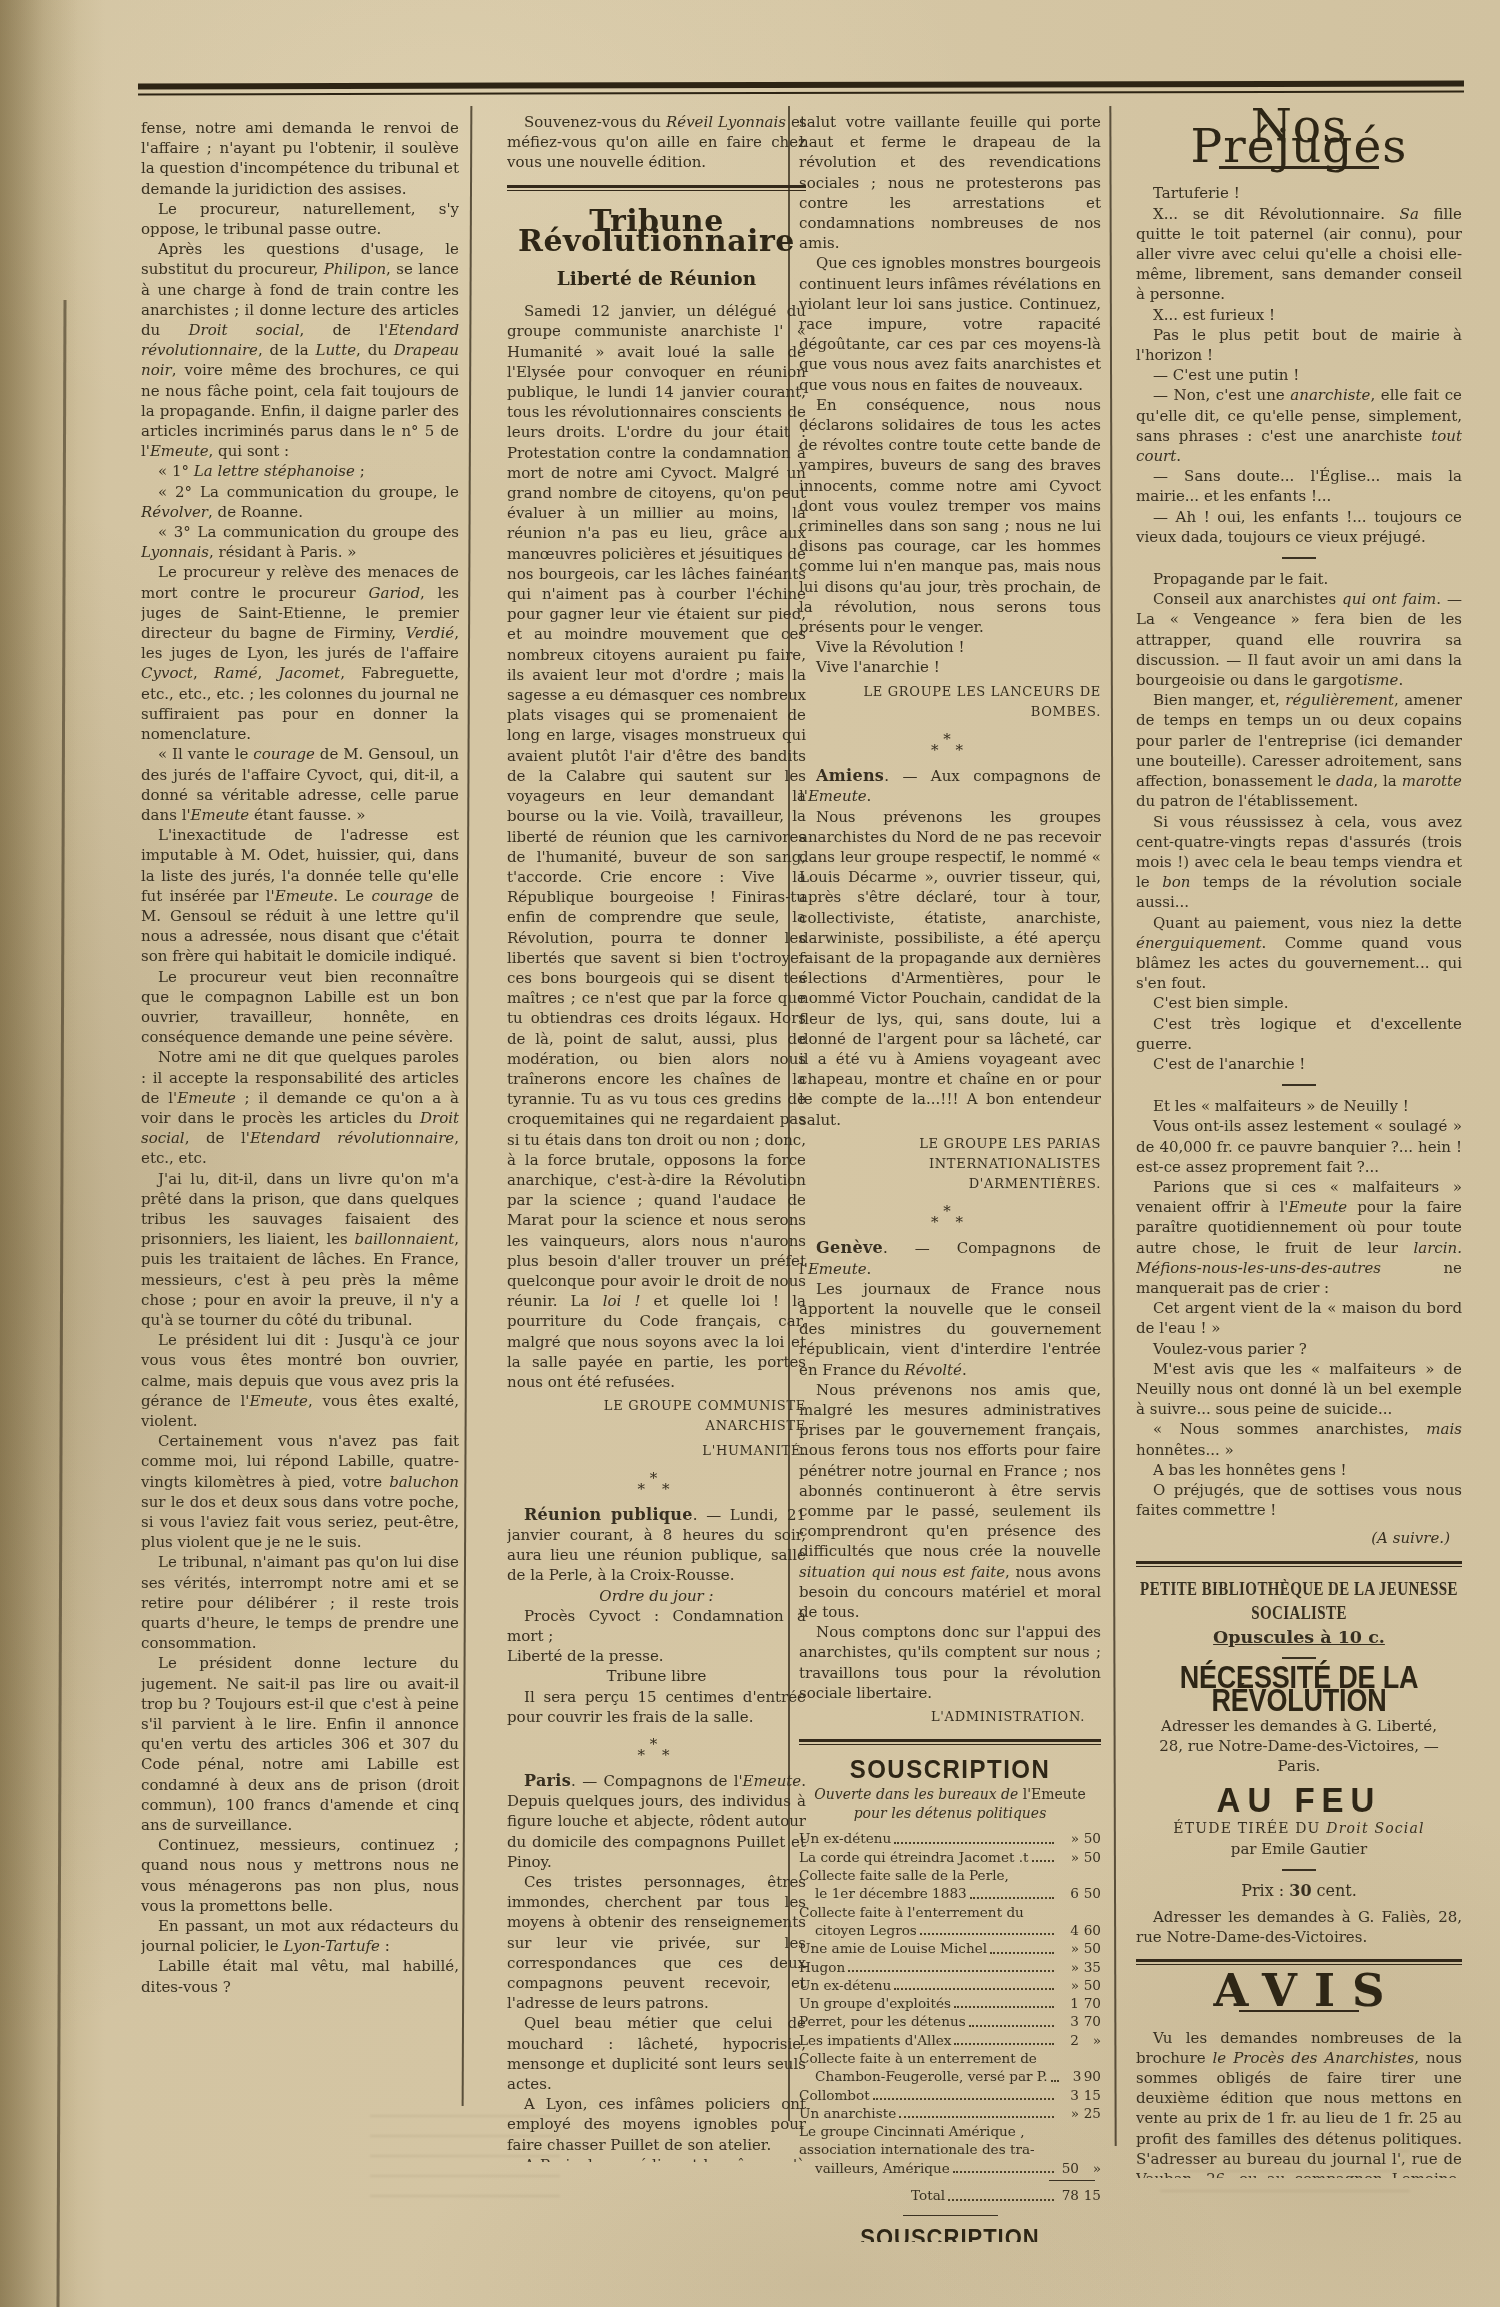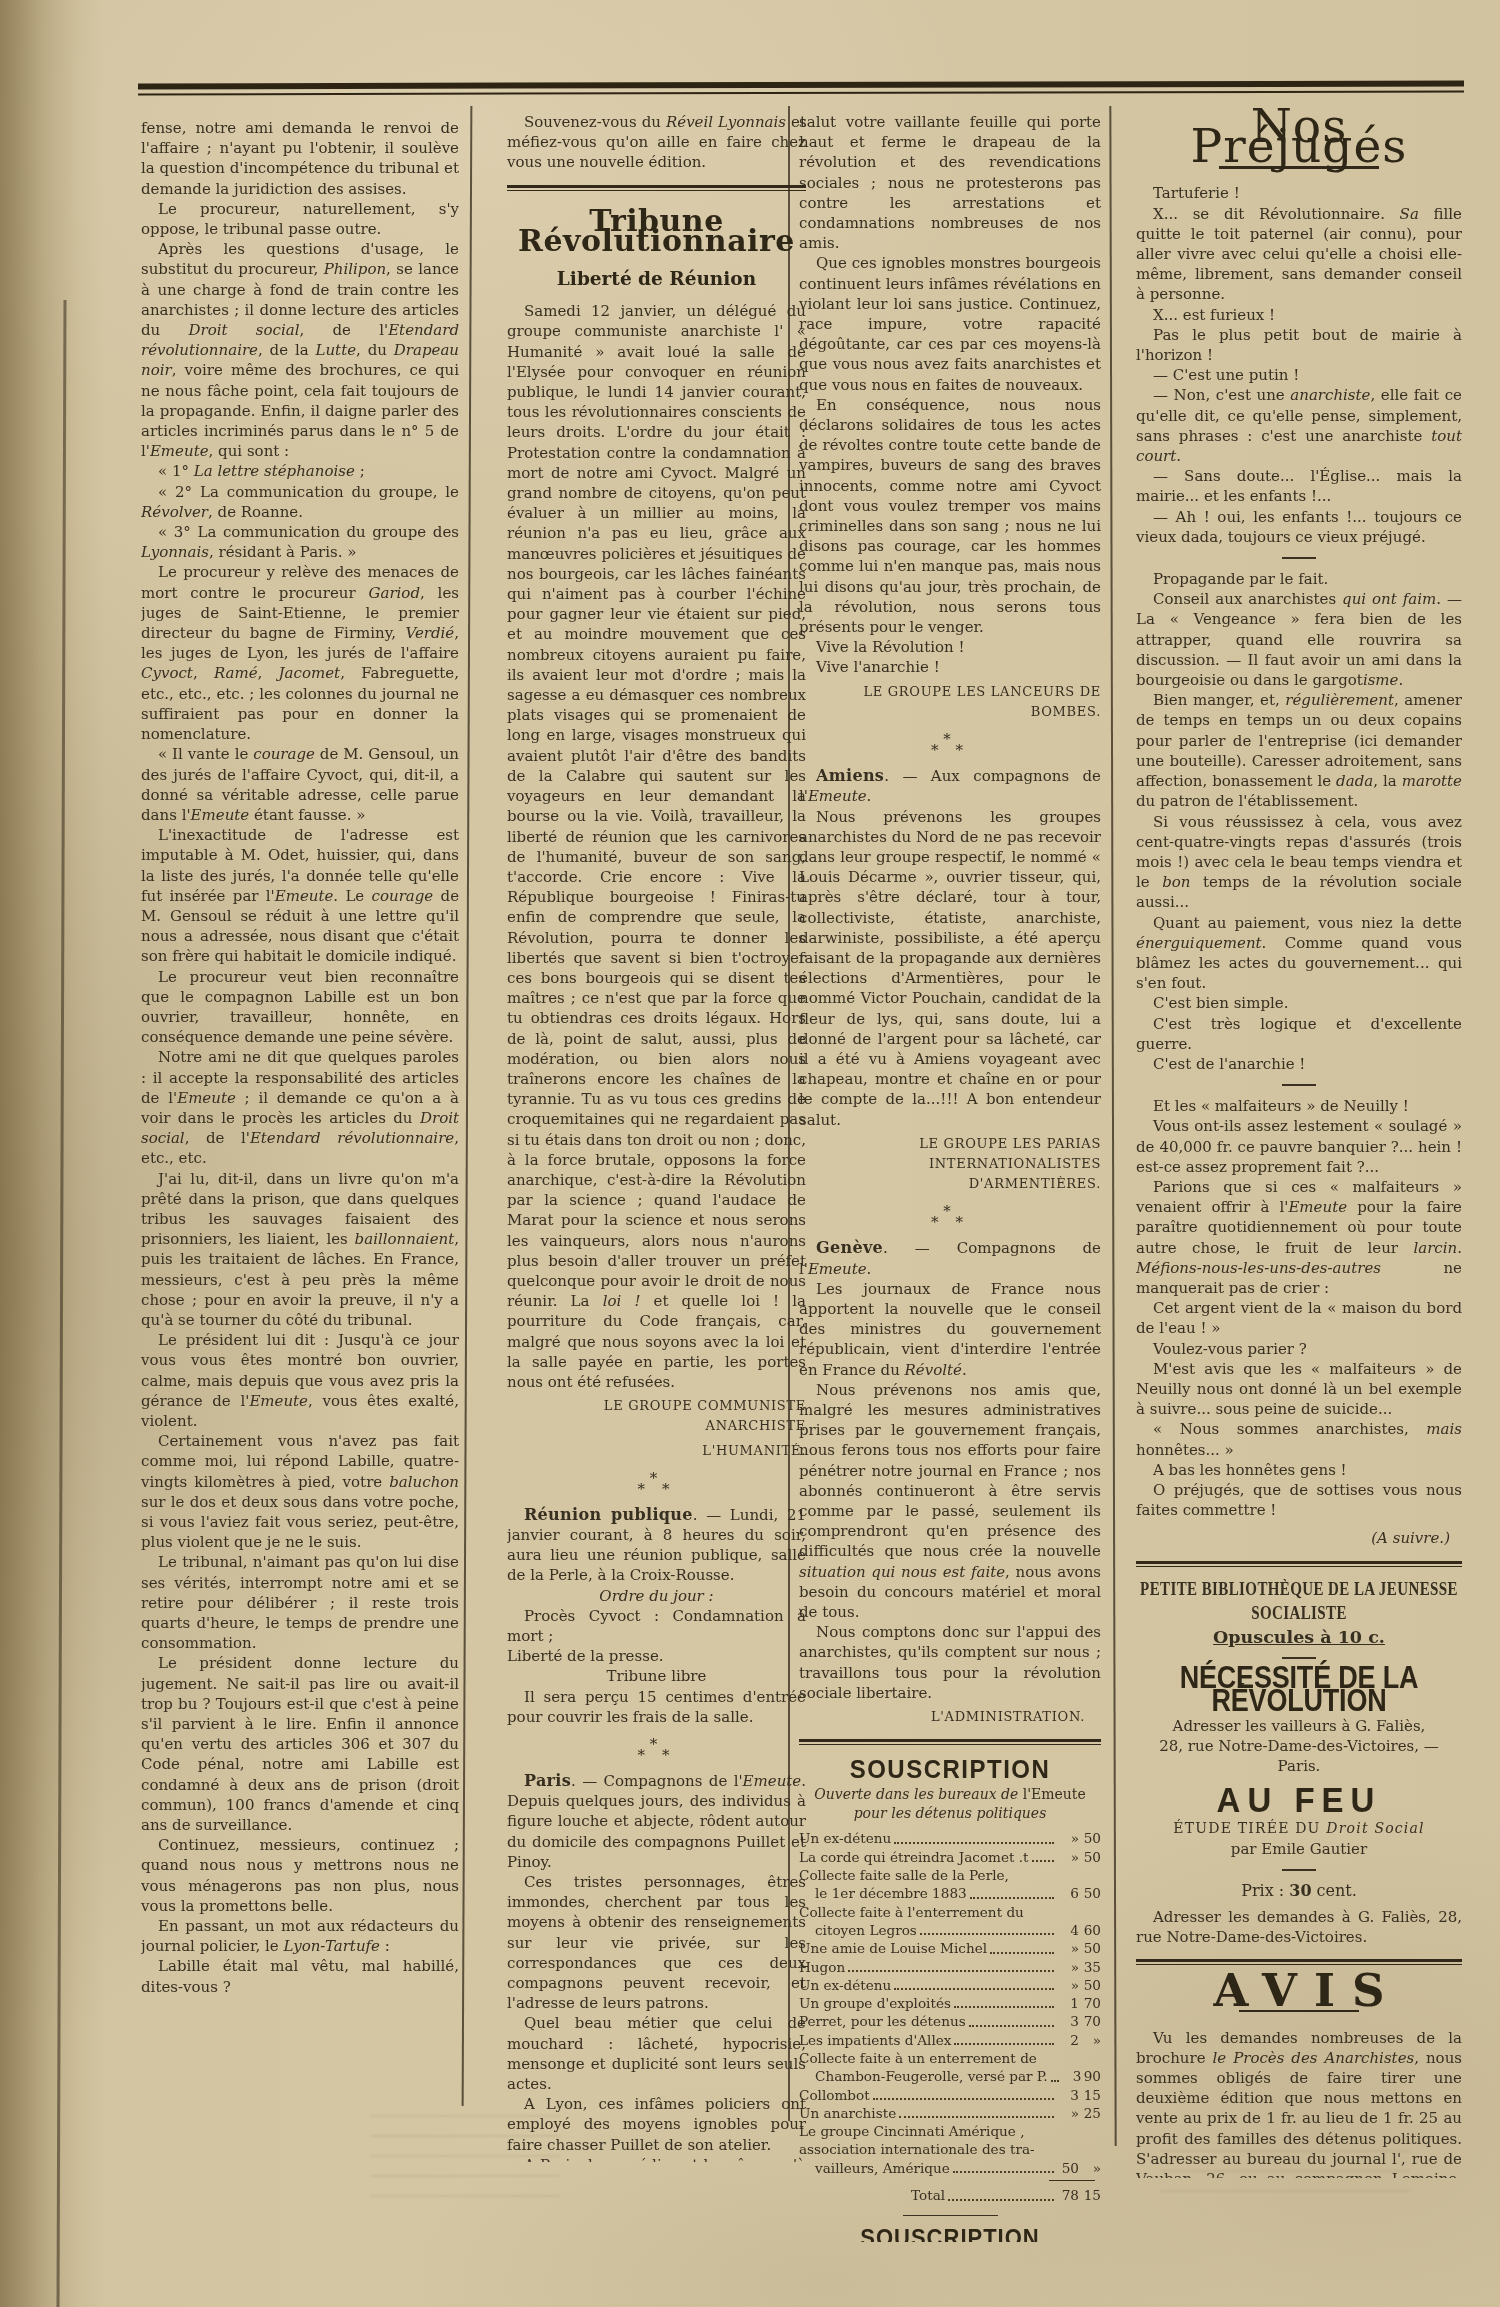--- a/index.html
+++ b/index.html
@@ -316,21 +316,21 @@
       <p class="para">M'est avis que les « malfaiteurs » de Neuilly nous ont donné là un bel exemple à suivre... sous peine de suicide...</p>
       <p class="para">« Nous sommes anarchistes, <i>mais</i> honnêtes... »</p>
       <p class="para">A bas les honnêtes gens !</p>
       <p class="para">O préjugés, que de sottises vous nous faites commettre !</p>
       <div class="cline suiv">(<i>A suivre.</i>)</div>
       <div class="rule-dbl"></div>
       <div class="cline caps2">PETITE BIBLIOTHÈQUE DE LA JEUNESSE SOCIALISTE</div>
       <div class="cline bold">Opuscules à 10 c.</div>
       <div class="rule-dash"></div>
       <div class="h nec">NÉCESSITÉ DE LA RÉVOLUTION</div>
-      <div class="cline ">Adresser les vailleurs à G. Faliès,</div>
+      <div class="cline ">Adresser les demandes à G. Liberté,</div>
       <div class="cline ">28, rue Notre-Dame-des-Victoires, — Paris.</div>
       <div class="h feu">AU FEU</div>
       <div class="cline etude">ÉTUDE TIRÉE DU <i>Droit Social</i></div>
       <div class="cline ">par Emile Gautier</div>
       <div class="rule-dash"></div>
       <div class="cline prix">Prix : <i>30</i> cent.</div>
       <p class="para">Adresser les demandes à G. Faliès, 28, rue Notre-Dame-des-Victoires.</p>
       <div class="rule-dbl"></div>
       <div class="h avis">AVIS</div>
       <div class="rule-title2"></div>

